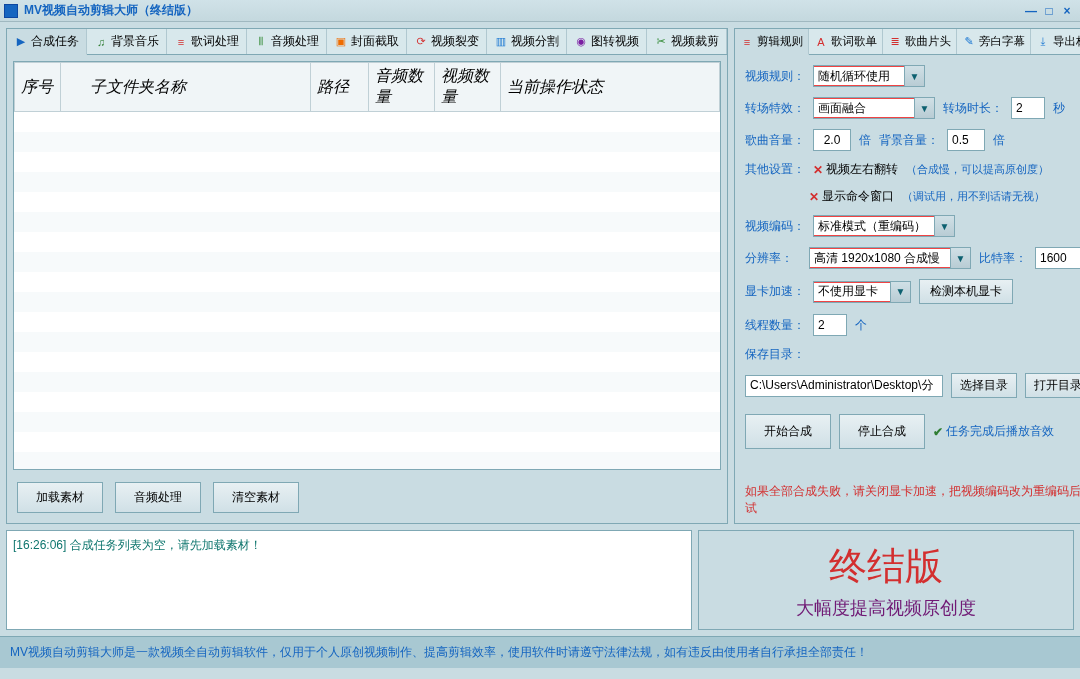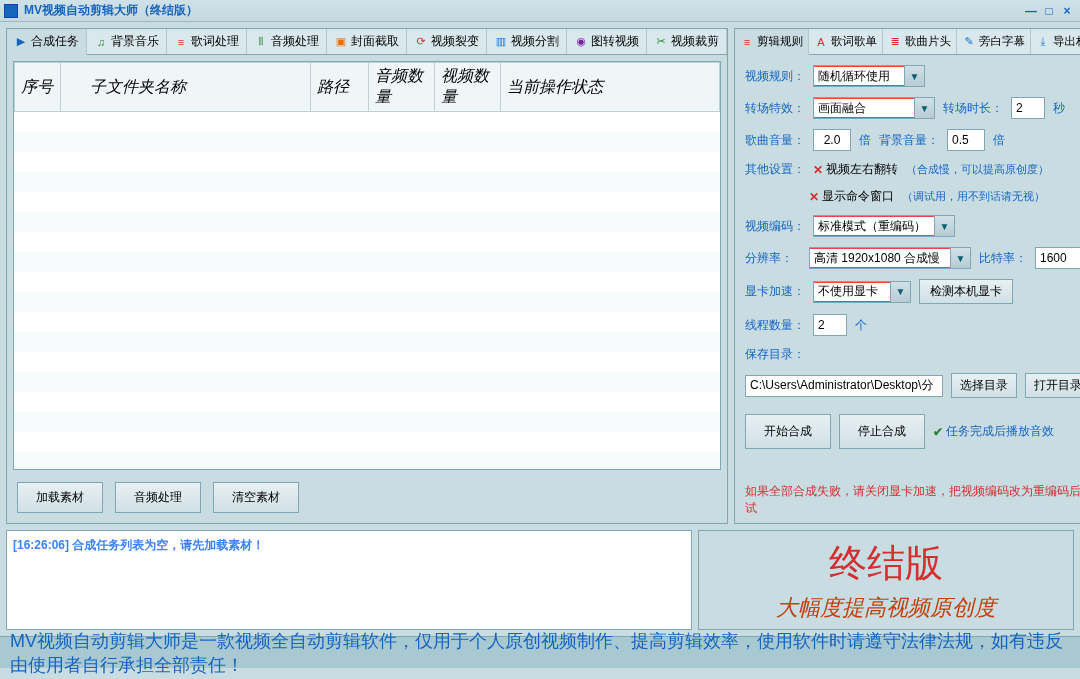--- a/index.html
+++ b/index.html
@@ -178,42 +178,42 @@
   padding: 0 6px 6px;
   gap: 6px;
 }
 .log-panel {
   flex: 0 0 686px;
   border: 1px solid #7fa8b4;
   background: #fff;
   padding: 6px;
   font-size: 12px;
 }
-.log-panel .logline { color: #3b82f6; font-weight: bold; }
+.log-panel .logline { color: #0f766e; }
 .brand-panel {
   flex: 1;
   border: 1px solid #7fa8b4;
   background: #c9dce2;
   display: flex;
   flex-direction: column;
   align-items: center;
   justify-content: center;
 }
 .brand-panel .big { color: #d32f2f; font-size: 38px; font-weight: normal; font-family: "SimSun", serif; }
-.brand-panel .sub { color: #c2410c; font-size: 22px; margin-top: 4px; font-family: "SimSun", serif; font-style: italic; }
+.brand-panel .sub { color: #701a75; font-size: 18px; margin-top: 4px; font-family: "SimSun", serif; }
 
 .footer {
   height: 32px;
   background: #a8c8d2;
   border-top: 1px solid #7fa8b4;
   display: flex;
   align-items: center;
   padding: 0 10px;
   color: #1565c0;
-  font-size: 18px;
+  font-size: 12px;
 }
 .right-tabbar .tab { padding: 0 5px; font-size: 11.5px; }
 </style>
 </head>
 <body>
 
 <div class="titlebar">
   <div class="app-icon"></div>
   <div class="title">MV视频自动剪辑大师（终结版）</div>
   <div class="spacer"></div>

